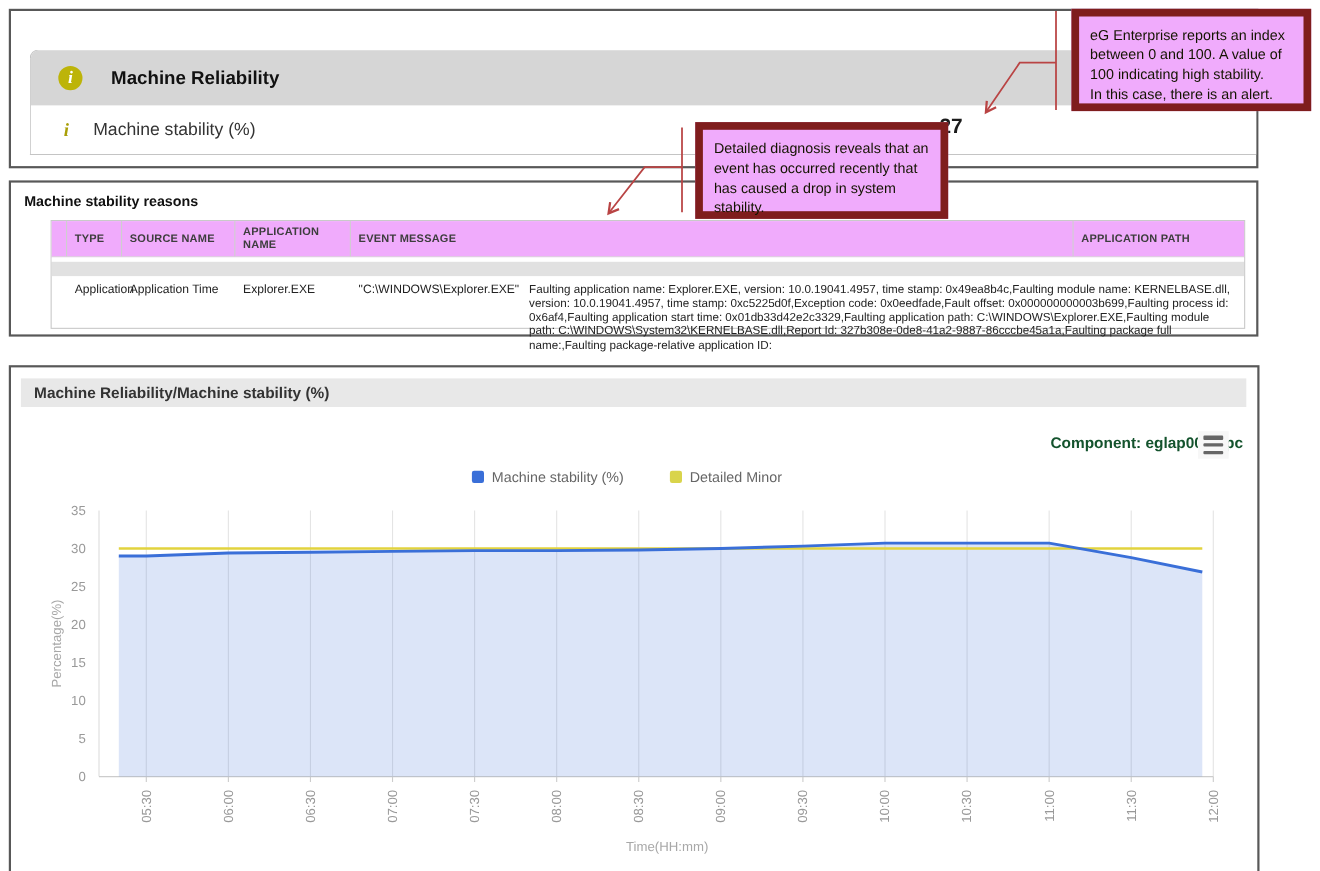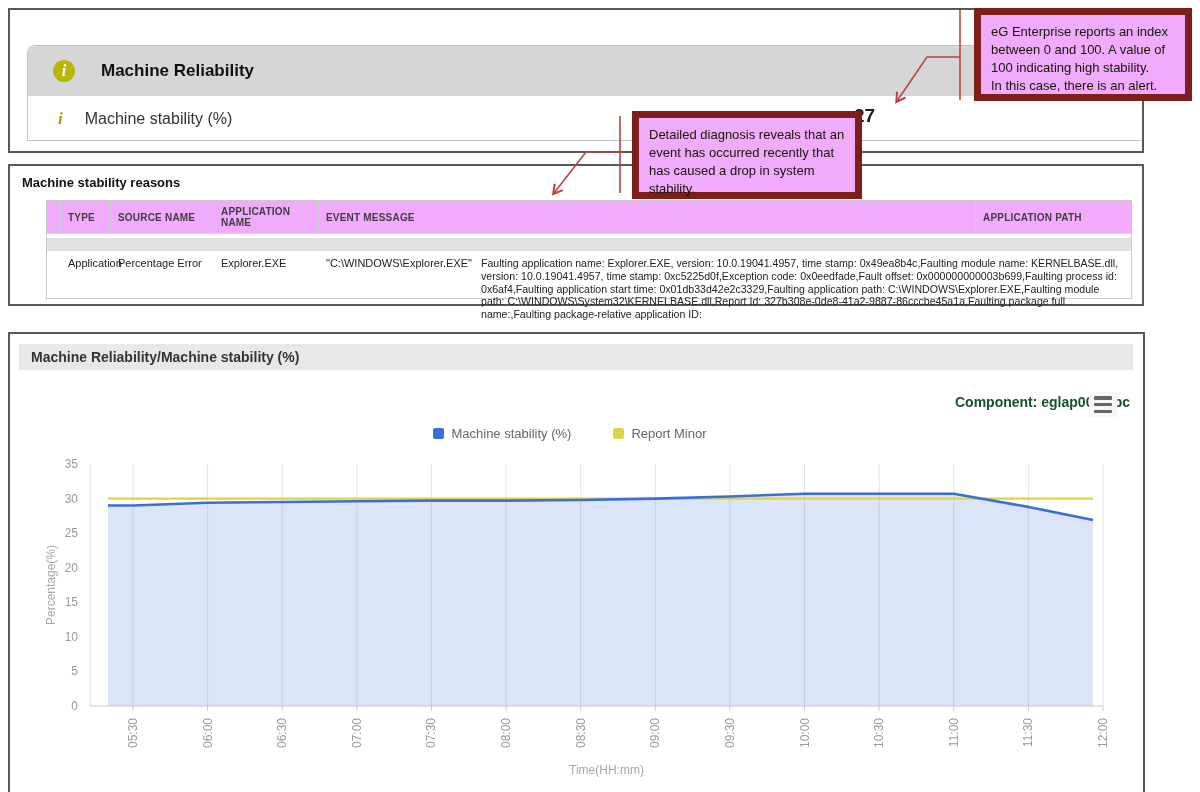--- a/index.html
+++ b/index.html
@@ -142,39 +142,39 @@
       <div class="tcell c2">SOURCE NAME</div>
       <div class="tcell c3">APPLICATION NAME</div>
       <div class="tcell c5">EVENT MESSAGE</div>
       <div class="tcell c4">APPLICATION PATH</div>
     </div>
     <div id="tgap"></div>
     <div id="tband"></div>
     <div class="trow" id="tbody">
       <div class="tcell c0"></div>
       <div class="tcell c1">Application</div>
-      <div class="tcell c2">Percentage Error</div>
+      <div class="tcell c2">Application Time</div>
       <div class="tcell c3">Explorer.EXE</div>
       <div class="tcell c4">"C:\WINDOWS\Explorer.EXE"</div>
       <div class="tcell c5 msg">Faulting application name: Explorer.EXE, version: 10.0.19041.4957, time stamp: 0x49ea8b4c,Faulting module name: KERNELBASE.dll, version: 10.0.19041.4957, time stamp: 0xc5225d0f,Exception code: 0x0eedfade,Fault offset: 0x000000000003b699,Faulting process id: 0x6af4,Faulting application start time: 0x01db33d42e2c3329,Faulting application path: C:\WINDOWS\Explorer.EXE,Faulting module path: C:\WINDOWS\System32\KERNELBASE.dll,Report Id: 327b308e-0de8-41a2-9887-86cccbe45a1a,Faulting package full name:,Faulting package-relative application ID:</div>
     </div>
   </div>
 </div>
 
 <div class="panel" id="panel-chart">
   <div id="chart-bar">Machine Reliability/Machine stability (%)</div>
   <div id="component-title">Component: eglap0074-pc</div>
   <div id="chart-legend">
     <div class="legend-item">
       <div class="legend-swatch" id="swatch-blue" style="background: rgb(58, 111, 216);"></div>
       <div class="legend-label">Machine stability (%)</div>
     </div>
     <div class="legend-item">
       <div class="legend-swatch" id="swatch-yellow" style="background: rgb(217, 212, 75);"></div>
-      <div class="legend-label">Report Minor</div>
+      <div class="legend-label">Detailed Minor</div>
     </div>
   </div>
   <div id="burger">
     <div></div>
       <div></div>
       <div></div>
   </div>
   <svg id="chart-svg" width="1133" height="342">
       <line x1="123" y1="10" x2="123" y2="252" stroke="#e4e4e4" stroke-width="1"></line>
       <line x1="197.6153846153846" y1="10" x2="197.6153846153846" y2="252" stroke="#e4e4e4" stroke-width="1"></line>

